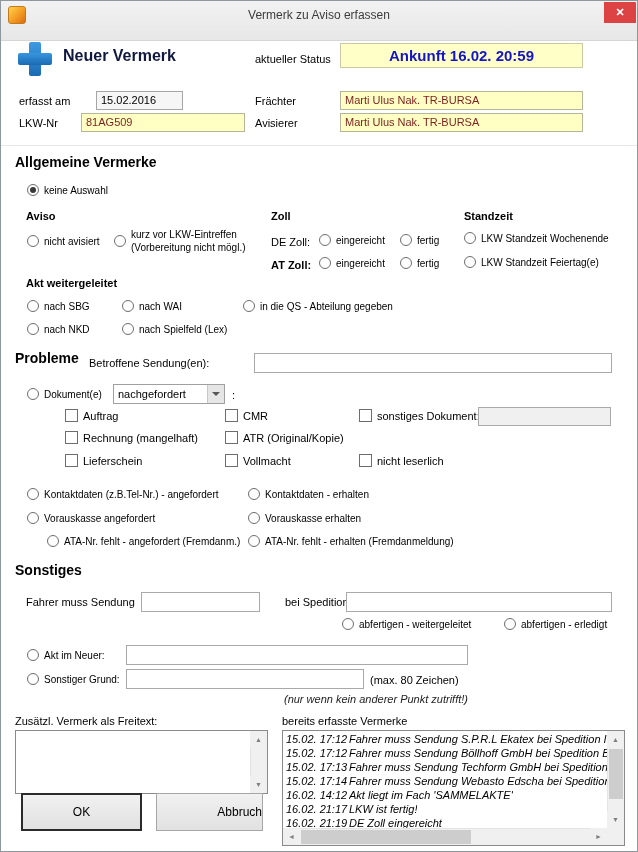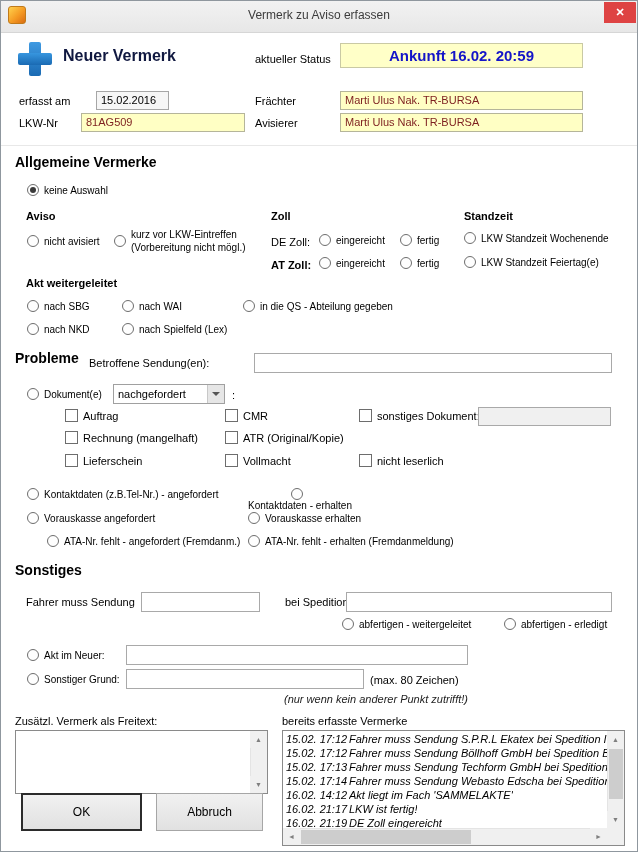--- a/index.html
+++ b/index.html
@@ -3,21 +3,21 @@
 <meta charset="utf-8">
 <style>
   * { margin:0; padding:0; box-sizing:border-box; }
   html,body { background:#c8c8c8; }
   body { font-family:"Liberation Sans", sans-serif; }
 
   .window { position:relative; width:638px; height:852px; background:#ffffff;
             border:1px solid #8f979e; overflow:hidden; }
 
   
-  .titlebar { position:absolute; left:0; top:0; right:0; height:32px;
+  .titlebar { position:absolute; left:0; top:0; right:0; height:40px;
               background:linear-gradient(#f2f2f2,#e7e7e7); border-bottom:1px solid #d6d6d6; }
   .titlebar .title { position:absolute; left:0; right:0; top:0; height:28px; line-height:28px;
                      text-align:center; font-size:12px; color:#3c3c3c; }
   .app-icon { position:absolute; left:7px; top:5px; width:18px; height:18px; border-radius:3px;
               background:linear-gradient(135deg,#ffd24d 0%,#f59a23 55%,#d96c12 100%);
               border:1px solid #c07a1a; }
   .close-btn { position:absolute; right:1px; top:1px; width:32px; height:21px; background:#de4343;
                color:#fff; font-size:11px; font-weight:bold; display:flex; align-items:center;
                justify-content:center; border-radius:0 1px 0 0; }
 
@@ -100,21 +100,21 @@
   <div class="close-btn">
     <span>✕</span>
   </div>
 
   <div class="plus"></div>
   <div class="lbl" style="left:62px; top:48px; font-size:16px; font-weight:bold; color:#101840;">Neuer Vermerk</div>
   <div class="lbl" style="left:254px; top:52px;">aktueller Status</div>
   <div class="status-fld" style="left:339px; top:42px; width:243px;">Ankunft 16.02. 20:59</div>
 
   <div class="lbl" style="left:18px; top:94px;">erfasst am</div>
-  <div class="fld" style="left:95px; top:90px; width:73px;">15.02.2016</div>
+  <div class="fld" style="left:95px; top:90px; width:87px;">15.02.2016</div>
   <div class="lbl" style="left:254px; top:94px;">Frächter</div>
   <div class="fld yfld" style="left:339px; top:90px; width:243px;">Marti Ulus Nak. TR-BURSA</div>
 
   <div class="lbl" style="left:18px; top:116px;">LKW-Nr</div>
   <div class="fld yfld" style="left:80px; top:112px; width:164px;">81AG509</div>
   <div class="lbl" style="left:254px; top:116px;">Avisierer</div>
   <div class="fld yfld" style="left:339px; top:112px; width:243px;">Marti Ulus Nak. TR-BURSA</div>
 
   <div class="hdr-divider"></div>
 
@@ -241,21 +241,21 @@
   </div>
   <div class="ci" style="left:358px; top:453px;">
     <span class="cb"></span>
     <span>nicht leserlich</span>
   </div>
 
   <div class="ri" style="left:26px; top:487px;">
     <span class="rb"></span>
     <span>Kontaktdaten (z.B.Tel-Nr.) - angefordert</span>
   </div>
-  <div class="ri" style="left:247px; top:487px;flex-direction:column;">
+  <div class="ri" style="left:247px; top:487px;">
     <span class="rb"></span>
     <span>Kontaktdaten - erhalten</span>
   </div>
   <div class="ri" style="left:26px; top:511px;align-items:center;">
     <span class="rb"></span>
     <span>Vorauskasse angefordert</span>
   </div>
   <div class="ri" style="left:247px; top:511px;">
     <span class="rb"></span>
     <span>Vorauskasse erhalten</span>
@@ -349,17 +349,17 @@
       <span class="sb-btn" style="left:0; bottom:0;">◄</span>
       <span class="sb-thumb" style="top:1px; bottom:1px; left:18px; width:170px;"></span>
       <span class="sb-btn" style="right:0; bottom:0;">►</span>
     </div>
     <div class="sb-corner"></div>
   </div>
 
   <div class="btn btn-default" style="left:20px; top:792px; width:121px; height:38px;">
     <span>OK</span>
   </div>
-  <div class="btn btn-normal" style="left:155px; top:792px; width:107px; height:38px;">
+  <div class="btn btn-normal" style="left:155px; top:792px; width:107px; height:38px;justify-content:flex-end;">
     <span>Abbruch</span>
   </div>
 
 </div>
 
 </body></html>

